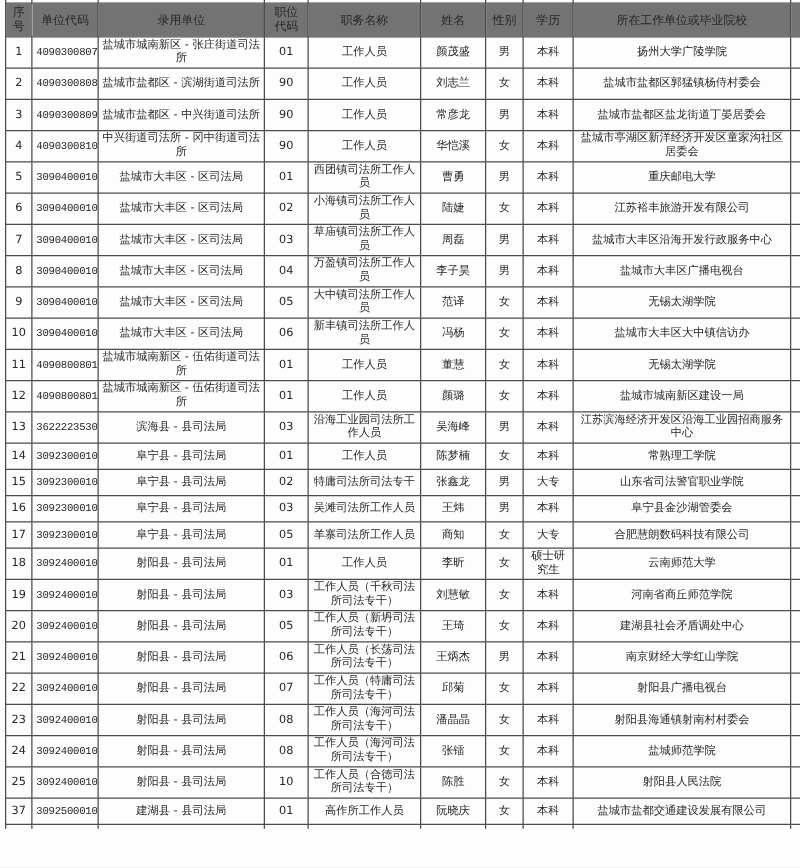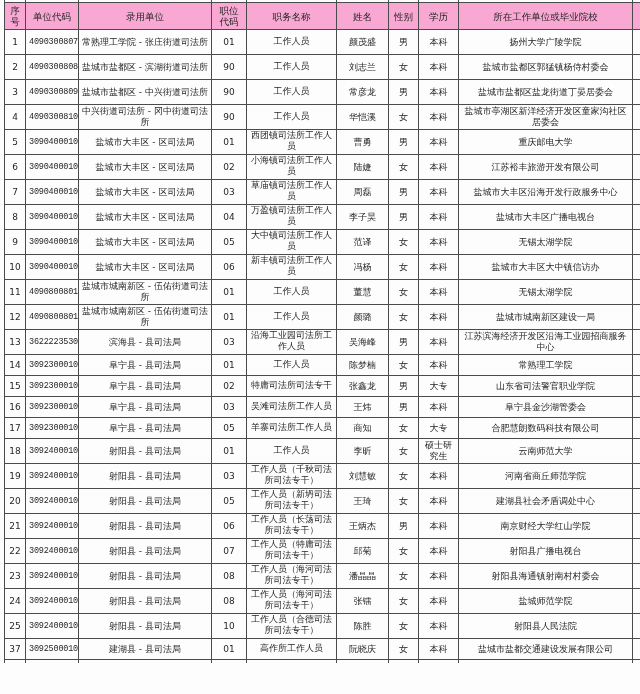--- a/index.html
+++ b/index.html
@@ -19,21 +19,21 @@
     border:1px solid #4b4b4b;
     padding:1px 3px;
     font-weight:normal;
     vertical-align:middle;
     text-align:center;
     word-break:break-all;
     overflow:hidden;
   }
   tr.phantom-top td{height:2px;border-top:none;padding:0;}
   tr.phantom-bottom td{height:3px;border-bottom:none;padding:0;}
-  tr.head th{height:24px;font-size:9.5px;background:#f9a8d4;}
+  tr.head th{height:24px;font-size:9.5px;background:#737373;}
   tr.row{height:25px;}
   tr.row.short{height:21px;}
   td.col-code{white-space:nowrap;font-size:8.5px;letter-spacing:-0.2px;padding:1px 1px;font-family:Liberation Mono, monospace;}
   td.col-unit{text-align:left;}
   td.col-pos{text-align:left;font-family:Liberation Mono, monospace;}
   td.col-extra{border-right:none;}
   th.col-extra{border-right:none;}
 </style>
 </head>
 <body>
@@ -75,21 +75,21 @@
           <th>性别</th>
           <th>学历</th>
           <th>所在工作单位或毕业院校</th>
           <th class="col-extra"></th>
         </tr>
     </thead>
     <tbody id="table-body">
         <tr class="row">
           <td>1</td>
           <td class="col-code">4090300807</td>
-          <td class="col-unit">常熟理工学院 - 张庄街道司法所</td>
+          <td class="col-unit">盐城市城南新区 - 张庄街道司法所</td>
           <td>01</td>
           <td class="col-pos">工作人员</td>
           <td>颜茂盛</td>
           <td>男</td>
           <td>本科</td>
           <td>扬州大学广陵学院</td>
           <td class="col-extra"></td>
         </tr>
         <tr class="row">
           <td>2</td>

